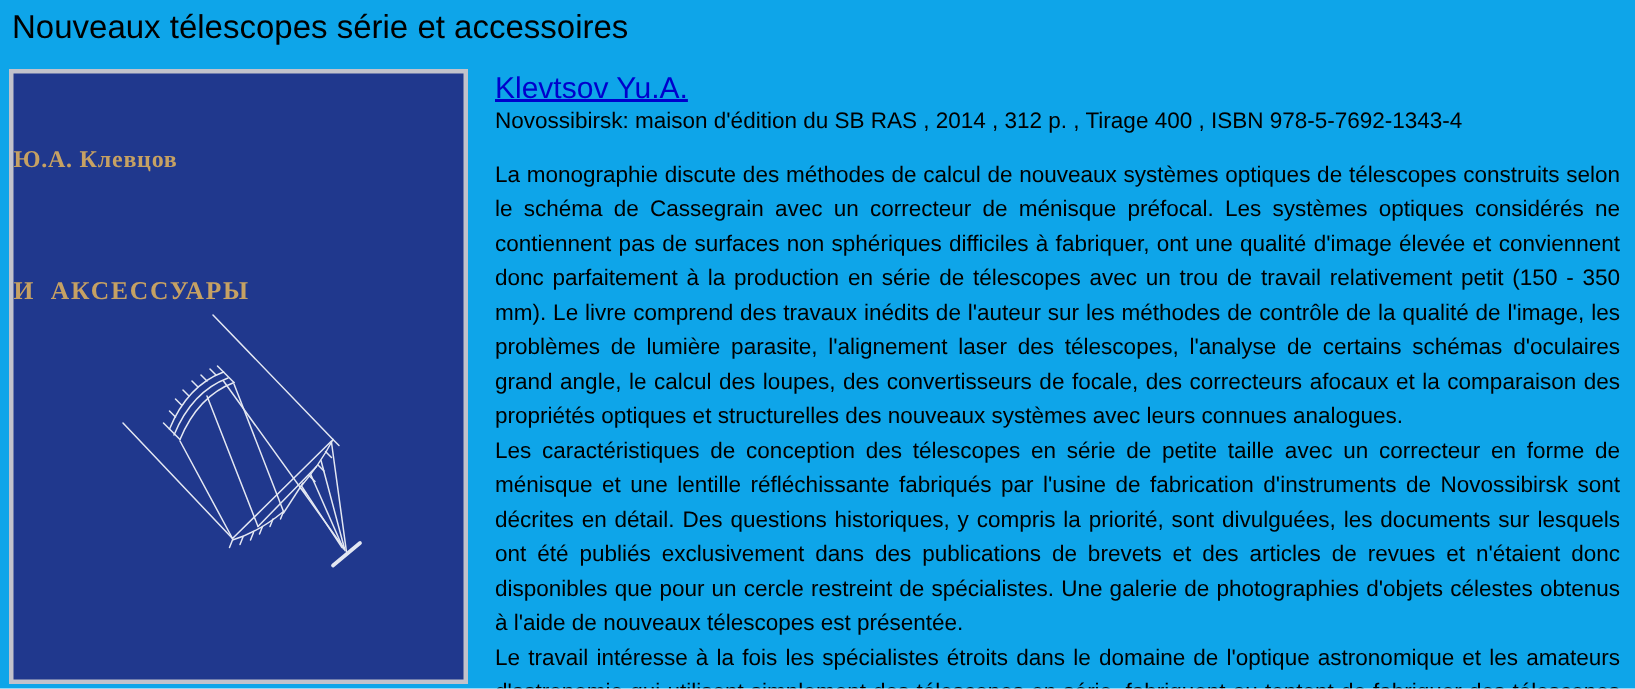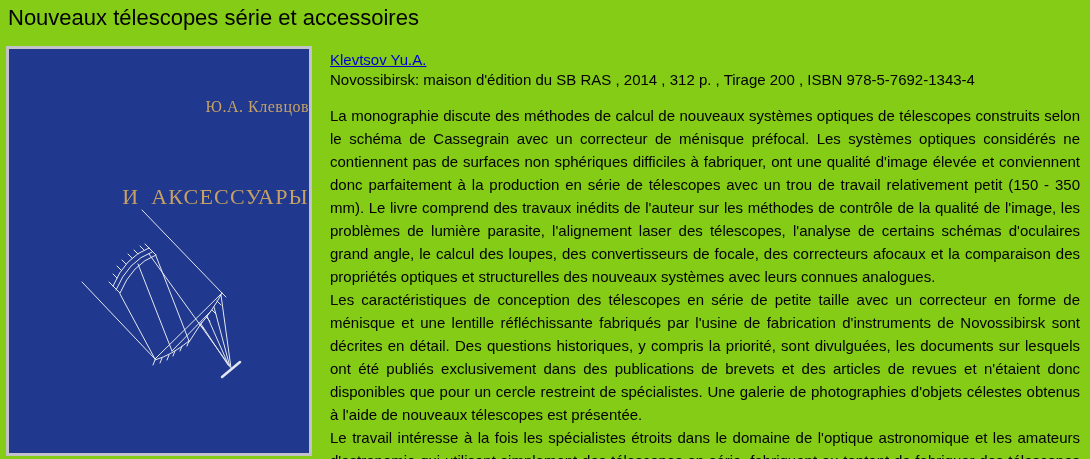--- a/index.html
+++ b/index.html
@@ -3,21 +3,21 @@
 <meta charset="utf-8">
 <style>
   html, body { margin: 0; padding: 0; background: #ffffff; }
   .page {
     position: relative;
     width: 1090px;
     height: 459px;
     font-family: "Liberation Sans", sans-serif;
     color: #000;
     overflow: hidden;
-    background: #84cc16;
+    background: #0ea5e9;
   }
   .page-title {
     position: absolute;
     left: 8px;
     top: 5px;
     font-size: 22px;
     font-weight: 400;
     margin: 0;
     color: #000;
     white-space: nowrap;
@@ -29,40 +29,40 @@
     top: 46px;
     width: 300px;
     height: 404px;
     background: #20388d;
     border: 3px solid #c2c2cb;
   }
   .cover .gold {
     position: absolute;
     left: 0;
     width: 100%;
-    text-align: right;
+    text-align: left;
     color: #c6a163;
     font-family: "Liberation Serif", serif;
-    font-weight: normal;
+    font-weight: bold;
   }
   .cover-author   { top: 49px;  font-size: 16px; letter-spacing: 0.5px; }
   .cover-title-1  { top: 109px; font-size: 17px; letter-spacing: 1.2px; word-spacing: 5px; }
-  .cover-title-2  { top: 135px; font-size: 22px; letter-spacing: 1.2px; word-spacing: 5px; }
+  .cover-title-2  { top: 135px; font-size: 17px; letter-spacing: 1.2px; word-spacing: 5px; }
   .cover-year     { top: 371px; font-size: 9px;  color: #b8964f; letter-spacing: 0.5px; }
   .diagram-svg { position: absolute; left: 0; top: 0; }
   
   .info-col {
     position: absolute;
     left: 330px;
     top: 50px;
     width: 750px;
   }
   .author-link {
     display: inline-block;
-    font-size: 15px;
+    font-size: 20px;
     line-height: 19px;
     color: #0000cc;
     cursor: pointer;
   }
   .pub-info {
     font-size: 15px;
     line-height: 19px;
     margin-top: 1px;
     color: #000;
   }
@@ -135,21 +135,21 @@
 
         <line x1="213" y1="328" x2="231" y2="313" stroke-width="2.5"></line>
       </g>
     </svg>
     <div class="gold cover-author">Ю.А. Клевцов</div>
     <div class="gold cover-title-2">И  АКСЕССУАРЫ</div>
   </div>
 
   <div class="info-col">
     <a class="author-link" href="#">Klevtsov Yu.A.</a>
-    <div class="pub-info">Novossibirsk: maison d'édition du SB RAS , 2014 , 312 p. , Tirage 200 , ISBN 978-5-7692-1343-4</div>
+    <div class="pub-info">Novossibirsk: maison d'édition du SB RAS , 2014 , 312 p. , Tirage 400 , ISBN 978-5-7692-1343-4</div>
     <div class="description">
       <p>La monographie discute des méthodes de calcul de nouveaux systèmes optiques de télescopes construits selon le schéma de Cassegrain avec un correcteur de ménisque préfocal. Les systèmes optiques considérés ne contiennent pas de surfaces non sphériques difficiles à fabriquer, ont une qualité d'image élevée et conviennent donc parfaitement à la production en série de télescopes avec un trou de travail relativement petit (150 - 350 mm). Le livre comprend des travaux inédits de l'auteur sur les méthodes de contrôle de la qualité de l'image, les problèmes de lumière parasite, l'alignement laser des télescopes, l'analyse de certains schémas d'oculaires grand angle, le calcul des loupes, des convertisseurs de focale, des correcteurs afocaux et la comparaison des propriétés optiques et structurelles des nouveaux systèmes avec leurs connues analogues.</p>
       <p>Les caractéristiques de conception des télescopes en série de petite taille avec un correcteur en forme de ménisque et une lentille réfléchissante fabriqués par l'usine de fabrication d'instruments de Novossibirsk sont décrites en détail. Des questions historiques, y compris la priorité, sont divulguées, les documents sur lesquels ont été publiés exclusivement dans des publications de brevets et des articles de revues et n'étaient donc disponibles que pour un cercle restreint de spécialistes. Une galerie de photographies d'objets célestes obtenus à l'aide de nouveaux télescopes est présentée.</p>
       <p>Le travail intéresse à la fois les spécialistes étroits dans le domaine de l'optique astronomique et les amateurs d'astronomie qui utilisent simplement des télescopes en série, fabriquent ou tentent de fabriquer des télescopes complexes de leurs propres mains. Le livre sera utile dans son travail au maître impliqué dans la fabrication d'optiques astronomiques, au concepteur de systèmes de télescopes complexes, ainsi qu'à l'assembleur et au contrôleur de pièces optiques.</p>
     </div>
   </div>
 
 </div>
 
 </body></html>

